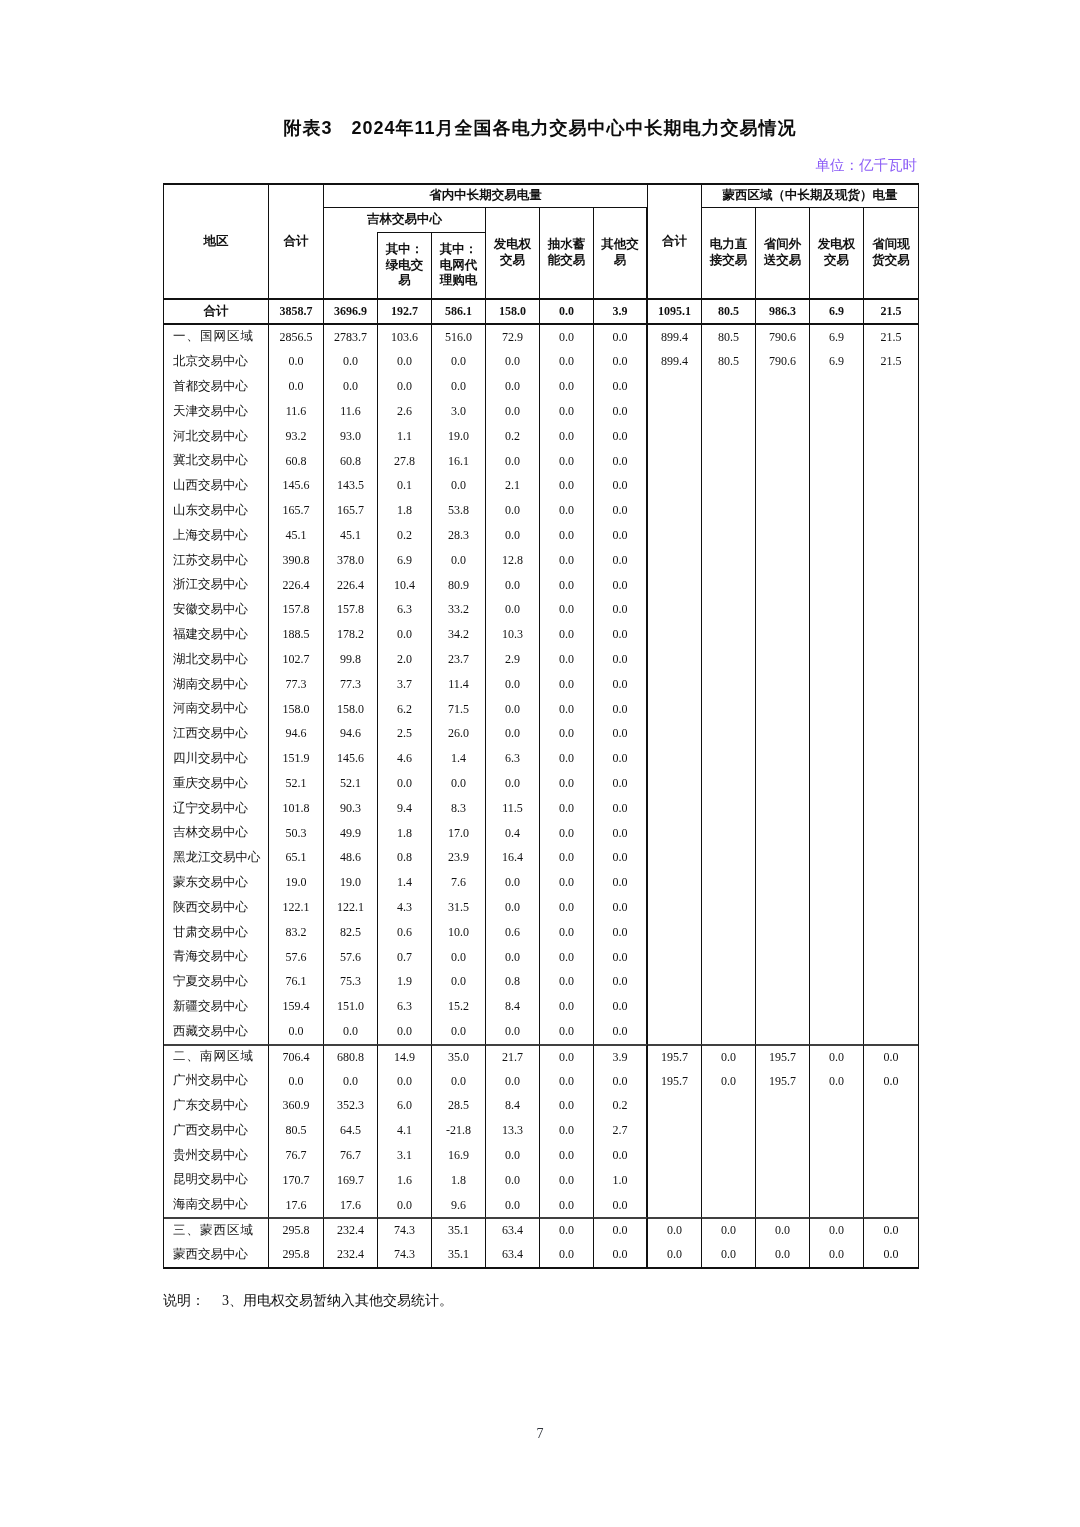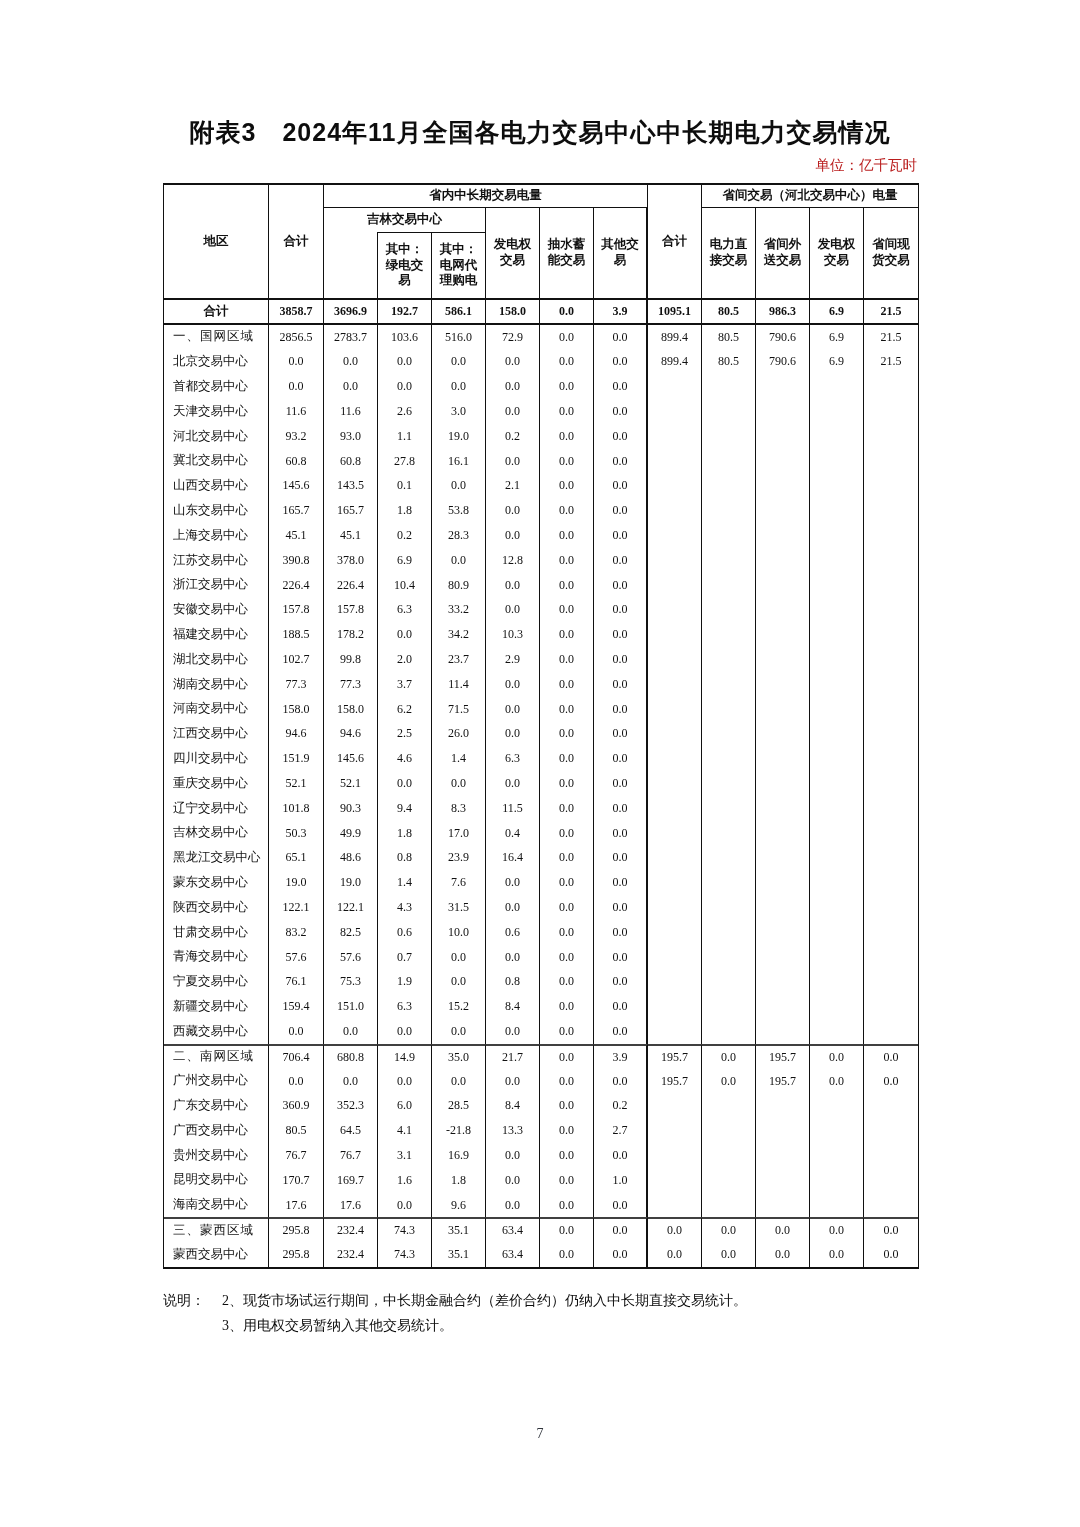--- a/index.html
+++ b/index.html
@@ -4,25 +4,25 @@
 <style>
   html,body { margin:0; padding:0; background:#ffffff; }
   .page {
     position:relative; width:1080px; height:1527px; background:#ffffff;
     font-family:"Liberation Serif","DejaVu Serif",serif; color:#111111;
     overflow:hidden;
   }
   .doc-title {
     position:absolute; top:116px; left:0; width:1080px; text-align:center;
     font-family:"Liberation Sans","DejaVu Sans",sans-serif;
-    font-weight:bold; font-size:25px; letter-spacing:1px; color:#0d0d0d;
+    font-weight:bold; font-size:18px; letter-spacing:1px; color:#0d0d0d;
   }
   .unit-line {
     position:absolute; top:156px; left:163px; width:754px; text-align:right;
-    font-size:14.5px; color:#b91c1c;
+    font-size:14.5px; color:#8b5cf6;
   }
   
   .tbl {
     position:absolute; left:163px; top:183px;
     display:grid;
     grid-template-columns:105px 55px 54px 54px 54px 54px 54px 54px 54px 54px 54px 54px 54px;
     grid-template-rows:23px 24px 68px;
     grid-auto-rows:24.8px;
     border:1.5px solid #111;
     border-top-width:2.5px; border-bottom-width:2.5px;
@@ -82,21 +82,21 @@
     <div class="c hc hb tt" style="grid-area:3/5/4/6">其中：
 电网代
 理购电</div>
     <div class="c hc hb" style="grid-area:2/6/4/7">发电权
 交易</div>
     <div class="c hc hb" style="grid-area:2/7/4/8">抽水蓄
 能交易</div>
     <div class="c hc hb col8" style="grid-area:2/8/4/9">其他交
 易</div>
     <div class="c hc hb" style="grid-area:1/9/4/10">合计</div>
-    <div class="c hc gb col13" style="grid-area:1/10/2/14">省间交易（河北交易中心）电量</div>
+    <div class="c hc gb col13" style="grid-area:1/10/2/14">蒙西区域（中长期及现货）电量</div>
     <div class="c hc hb" style="grid-area:2/10/4/11">电力直
 接交易</div>
     <div class="c hc hb" style="grid-area:2/11/4/12">省间外
 送交易</div>
     <div class="c hc hb" style="grid-area:2/12/4/13">发电权
 交易</div>
     <div class="c hc hb col13" style="grid-area:2/13/4/14">省间现
 货交易</div>
 
   <div class="row total"><div class="c rg">合计</div><div class="c v col2">3858.7</div><div class="c v col3">3696.9</div><div class="c v col4">192.7</div><div class="c v col5">586.1</div><div class="c v col6">158.0</div><div class="c v col7">0.0</div><div class="c v col8">3.9</div><div class="c v col9">1095.1</div><div class="c v col10">80.5</div><div class="c v col11">986.3</div><div class="c v col12">6.9</div><div class="c v col13">21.5</div></div>
@@ -136,20 +136,19 @@
       <div class="row "><div class="c rg">贵州交易中心</div><div class="c v col2">76.7</div><div class="c v col3">76.7</div><div class="c v col4">3.1</div><div class="c v col5">16.9</div><div class="c v col6">0.0</div><div class="c v col7">0.0</div><div class="c v col8">0.0</div><div class="c v col9"></div><div class="c v col10"></div><div class="c v col11"></div><div class="c v col12"></div><div class="c v col13"></div></div>
       <div class="row "><div class="c rg">昆明交易中心</div><div class="c v col2">170.7</div><div class="c v col3">169.7</div><div class="c v col4">1.6</div><div class="c v col5">1.8</div><div class="c v col6">0.0</div><div class="c v col7">0.0</div><div class="c v col8">1.0</div><div class="c v col9"></div><div class="c v col10"></div><div class="c v col11"></div><div class="c v col12"></div><div class="c v col13"></div></div>
       <div class="row "><div class="c rg">海南交易中心</div><div class="c v col2">17.6</div><div class="c v col3">17.6</div><div class="c v col4">0.0</div><div class="c v col5">9.6</div><div class="c v col6">0.0</div><div class="c v col7">0.0</div><div class="c v col8">0.0</div><div class="c v col9"></div><div class="c v col10"></div><div class="c v col11"></div><div class="c v col12"></div><div class="c v col13"></div></div>
       <div class="row section topline"><div class="c rg">三、蒙西区域</div><div class="c v col2">295.8</div><div class="c v col3">232.4</div><div class="c v col4">74.3</div><div class="c v col5">35.1</div><div class="c v col6">63.4</div><div class="c v col7">0.0</div><div class="c v col8">0.0</div><div class="c v col9">0.0</div><div class="c v col10">0.0</div><div class="c v col11">0.0</div><div class="c v col12">0.0</div><div class="c v col13">0.0</div></div>
       <div class="row "><div class="c rg">蒙西交易中心</div><div class="c v col2">295.8</div><div class="c v col3">232.4</div><div class="c v col4">74.3</div><div class="c v col5">35.1</div><div class="c v col6">63.4</div><div class="c v col7">0.0</div><div class="c v col8">0.0</div><div class="c v col9">0.0</div><div class="c v col10">0.0</div><div class="c v col11">0.0</div><div class="c v col12">0.0</div><div class="c v col13">0.0</div></div>
     </div>
 
   <div class="notes">
     <div class="notes-inner">
       <span class="notes-prefix">说明：</span>
-      <div>2、现货市场试运行期间，中长期金融合约（差价合约）仍纳入中长期直接交易统计。</div>
       <div>3、用电权交易暂纳入其他交易统计。</div>
     </div>
   </div>
 
   <div class="page-num">7</div>
 
 </div>
 
 </body></html>

